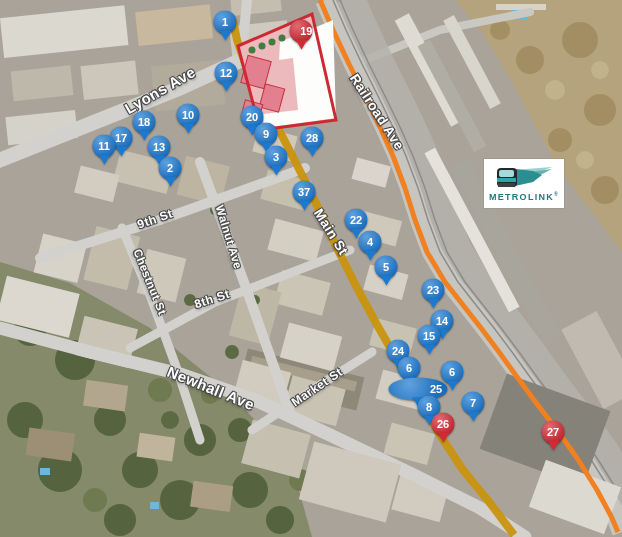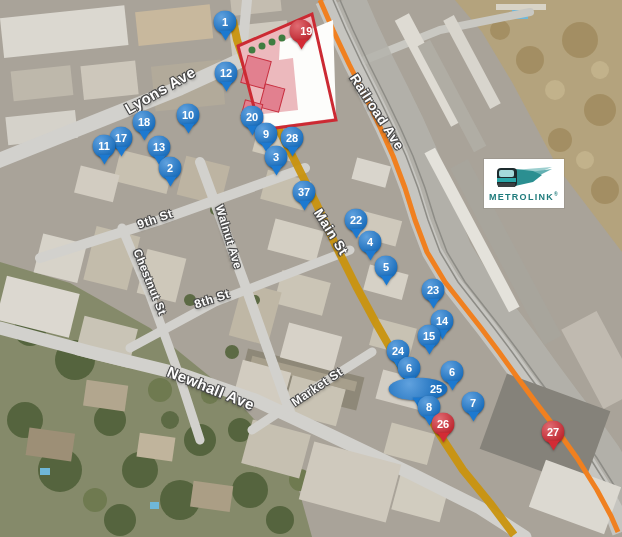--- a/index.html
+++ b/index.html
@@ -277,21 +277,21 @@
       </div>
       <div class="pin blue" style="left: 252px; top: 117px;">
         <span>20</span>
       </div>
       <div class="pin blue" style="left: 144px; top: 122px;">
         <span>18</span>
       </div>
       <div class="pin blue" style="left: 266px; top: 134px;">
         <span>9</span>
       </div>
-      <div class="pin blue" style="left: 292px; top: 138px;">
+      <div class="pin blue" style="left: 312px; top: 138px;">
         <span>28</span>
       </div>
       <div class="pin blue" style="left: 121px; top: 138px;">
         <span>17</span>
       </div>
       <div class="pin blue" style="left: 104px; top: 146px;">
         <span>11</span>
       </div>
       <div class="pin blue" style="left: 159px; top: 147px;">
         <span>13</span>

